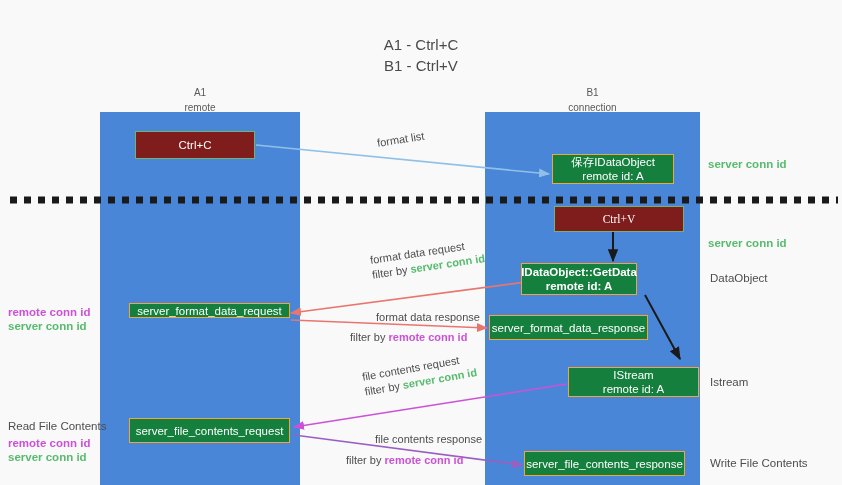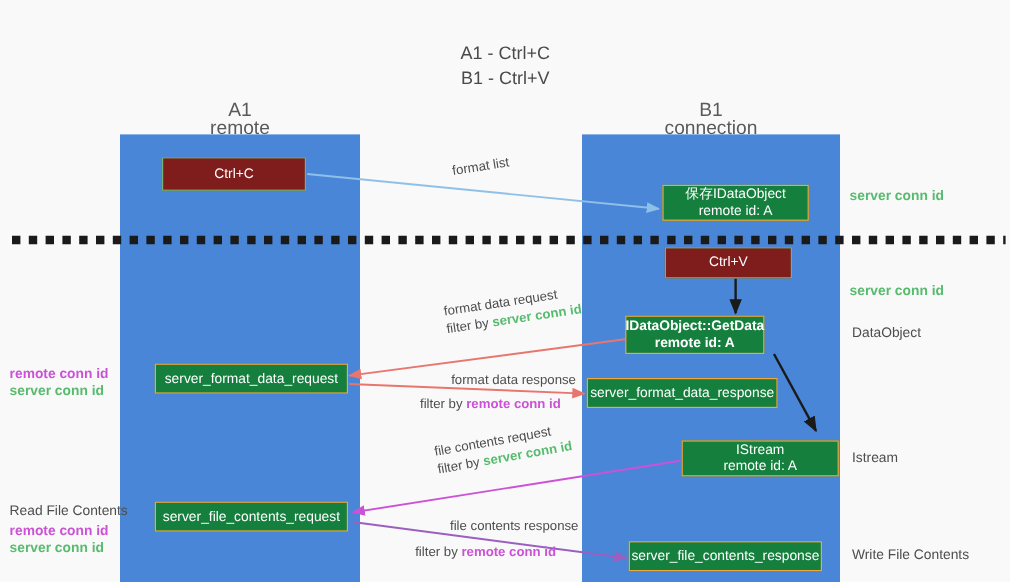--- a/index.html
+++ b/index.html
@@ -30,21 +30,21 @@
     width: 842px;
     text-align: center;
     font-size: 15px;
     line-height: 21px;
     color: #4a4a4a;
   }
 
   
   .col-head {
     text-align: center;
-    font-size: 16px;
+    font-size: 10px;
     line-height: 15px;
     color: #5a5a5a;
   }
 
   
   .lane {
     background: #4a86d8;
   }
 
   
@@ -164,30 +164,30 @@
 
   <div class="abs box green" style="left:135px; top:105px; width:120px; height:28px;">
     <div>Ctrl+C</div>
   </div>
 
   <div class="abs box orange" style="left:552px; top:128px; width:122px; height:30px;">
     <div>保存IDataObject</div>
     <div class="l2">remote id: A</div>
   </div>
 
-  <div class="abs box green" style="left:554px; top:180px; width:106px; height:26px;">
+  <div class="abs box green" style="left:554px; top:180px; width:130px; height:26px;font-family:Liberation Serif, serif;">
     <div>Ctrl+V</div>
   </div>
 
   <div class="abs box orange" style="left:521px; top:237px; width:116px; height:32px;font-weight:bold;">
     <div>IDataObject::GetData</div>
     <div class="l2">remote id: A</div>
   </div>
 
-  <div class="abs box orange" style="left:129px; top:277px; width:161px; height:25px;">
+  <div class="abs box orange" style="left:129px; top:277px; width:161px; height:15px;">
     <div>server_format_data_request</div>
   </div>
 
   <div class="abs box orange" style="left:489px; top:289px; width:159px; height:25px;">
     <div>server_format_data_response</div>
   </div>
 
   <div class="abs box orange" style="left:568px; top:341px; width:131px; height:30px;">
     <div>IStream</div>
     <div class="l2">remote id: A</div>

